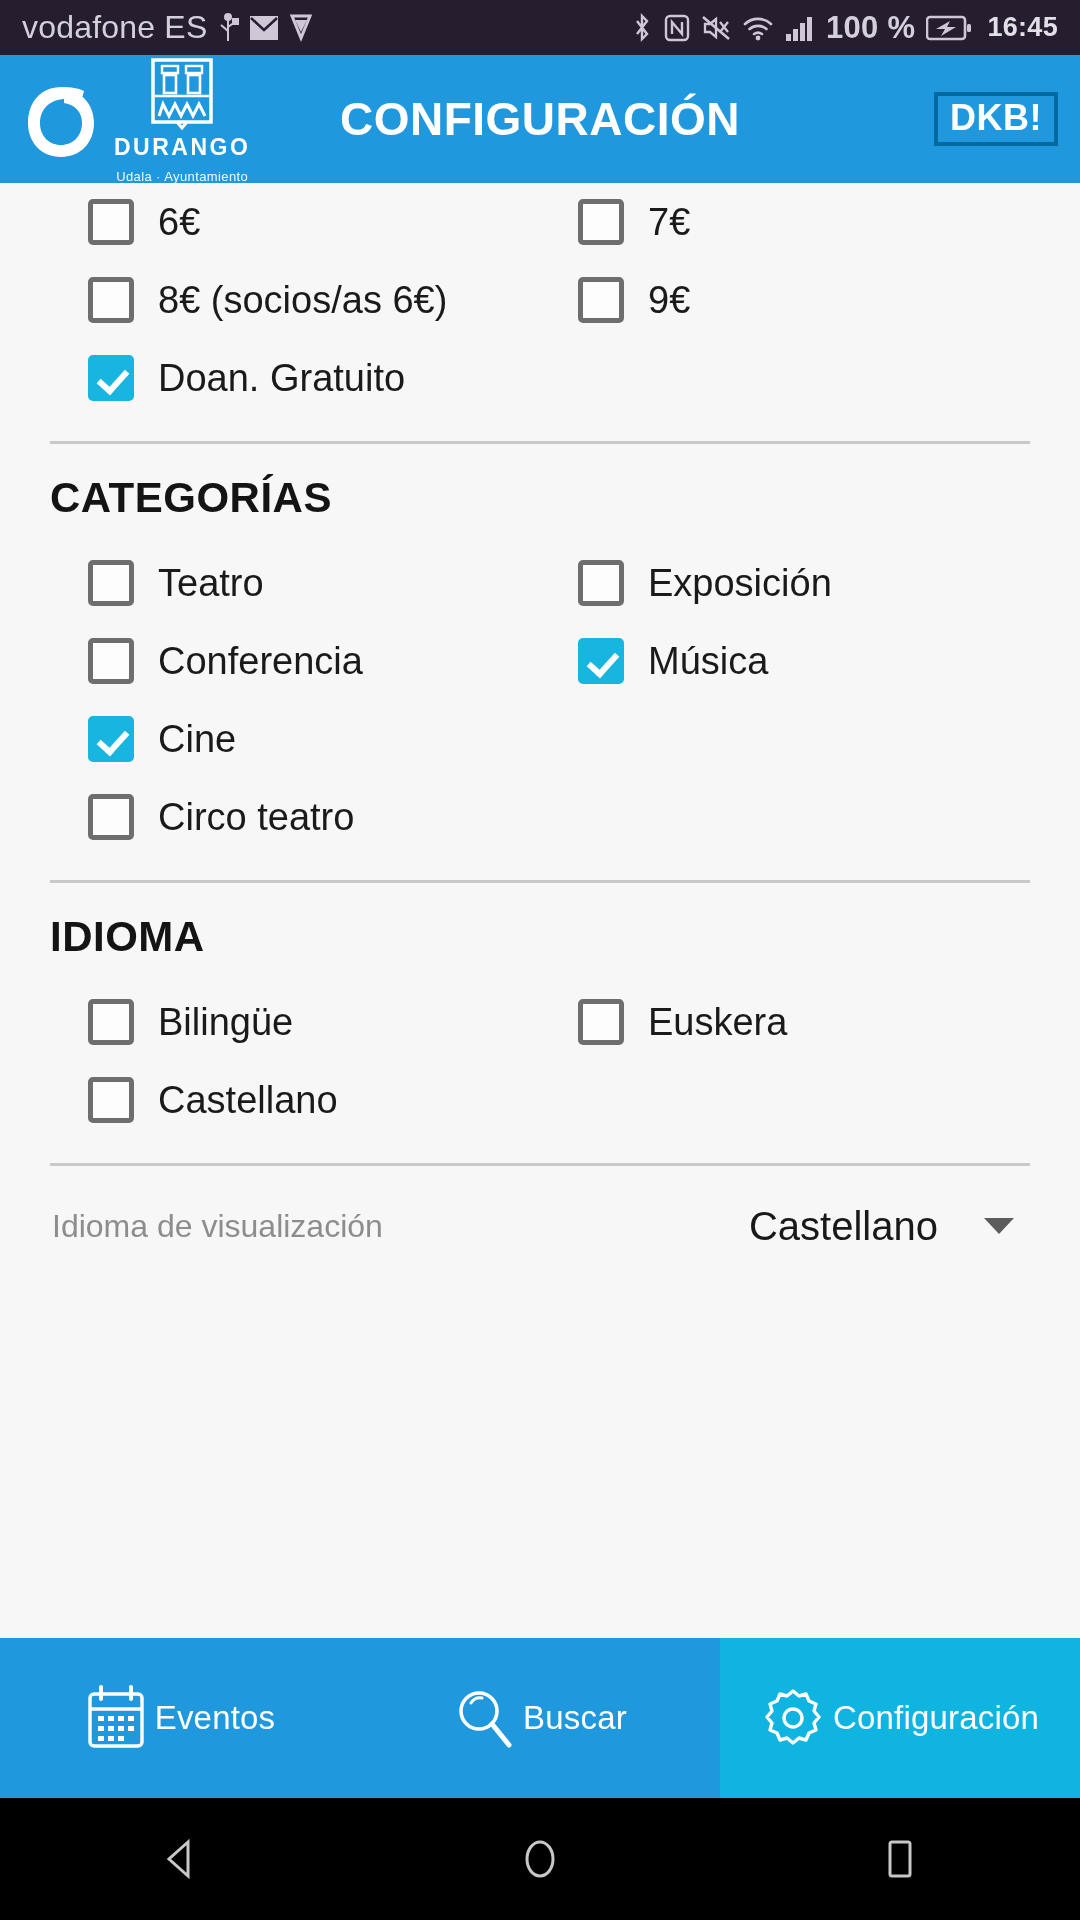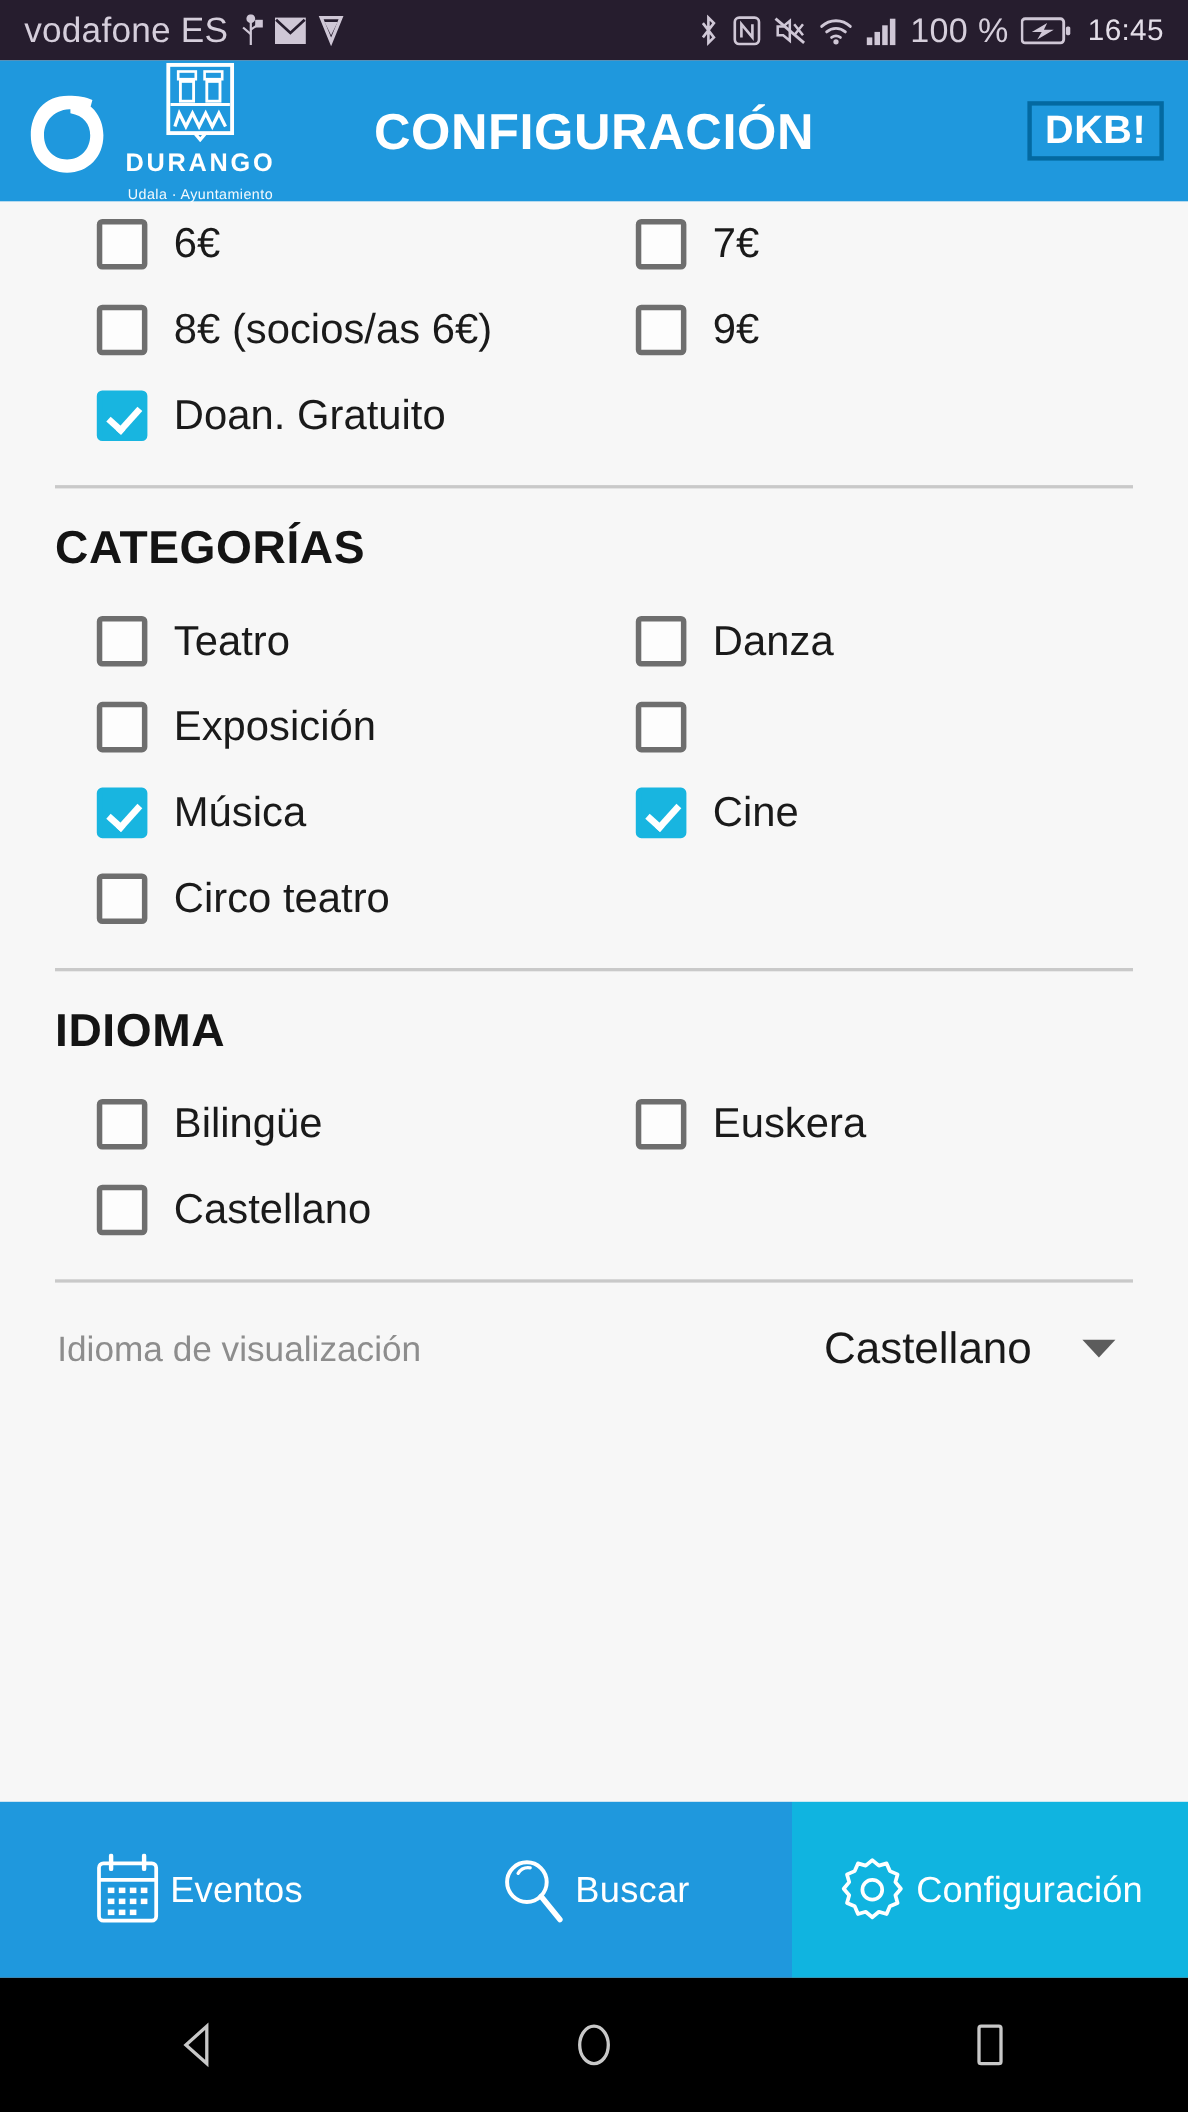--- a/index.html
+++ b/index.html
@@ -39,20 +39,21 @@
   .sb-carrier {
     font-size: 32px;
     letter-spacing: .2px;
     color: #d5cedb;
   }
   .sb-spacer { flex: 1 1 auto; }
   .sb-right {
     display: flex;
     align-items: center;
     gap: 11px;
+    font-weight: bold;
   }
   .sb-icon {
     display: inline-flex;
     align-items: center;
     justify-content: center;
   }
   .sb-text {
     font-size: 31px;
     color: #d5cedb;
     letter-spacing: .3px;
@@ -403,28 +404,25 @@
     <div class="divider"></div>
 
     <div class="section-title">CATEGORÍAS</div>
     <div class="cb-grid">
       <div class="cb-row">
         <span class="checkbox"></span>
         <span class="cb-label">Teatro</span>
       </div>
       <div class="cb-row">
         <span class="checkbox"></span>
-        <span class="cb-label">Danza</span>
-      </div>
-      <div class="cb-row">
-        <span class="checkbox"></span>
         <span class="cb-label">Exposición</span>
       </div>
       <div class="cb-row">
         <span class="checkbox"></span>
+        <span class="cb-label">Conferencia</span>
       </div>
       <div class="cb-row">
         <span class="checkbox checked"></span>
         <span class="cb-label">Música</span>
       </div>
       <div class="cb-row">
         <span class="checkbox checked"></span>
         <span class="cb-label">Cine</span>
       </div>
       <div class="cb-row full">

